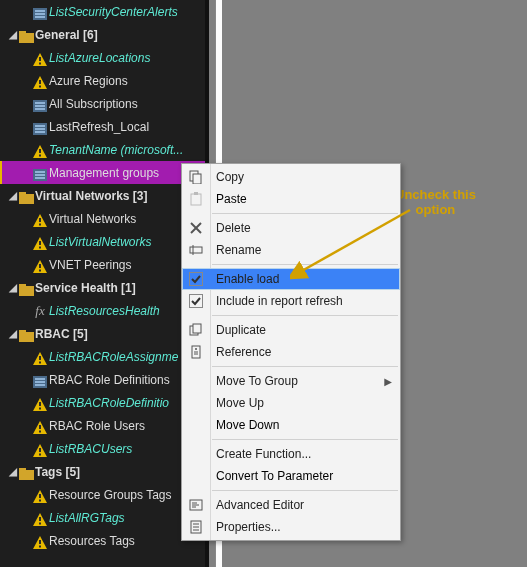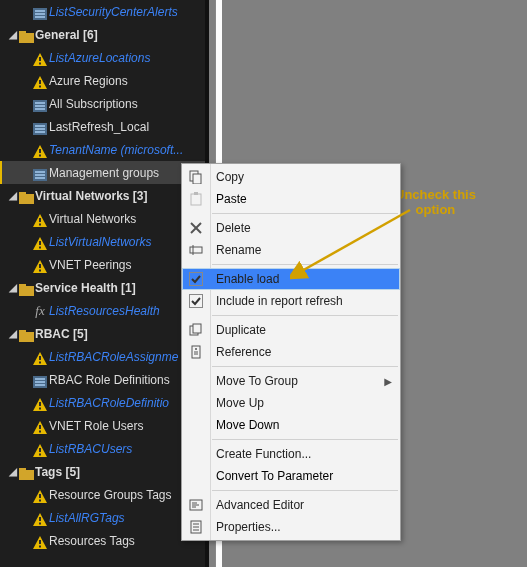--- a/index.html
+++ b/index.html
@@ -28,29 +28,29 @@
   }
   .row {
     display: flex;
     align-items: center;
     height: 23px;
     padding-right: 4px;
   }
   .folder-row { padding-left: 8px; font-weight: 600; }
   .item-row   { padding-left: 32px; }
   .item-row.selected {
-    background: #404040;
+    background: #a21caf;
     border-left: 2px solid #e6b800;
     padding-left: 30px;
   }
   .caret { width: 10px; text-align: center; font-size: 10px; color: #ccc; }
   .icon { width: 16px; height: 16px; margin-right: 1px; display: inline-flex; align-items: flex-end; justify-content: center; }
   .icon svg { display: block; }
   .label { overflow: hidden; text-overflow: ellipsis; white-space: nowrap; flex: 1; }
-  .italic { font-style: italic; color: #3b82f6; }
+  .italic { font-style: italic; color: #5eead4; }
 
   .separator {
     position: absolute;
     left: 215px;
     top: 0;
     width: 6px;
     height: 567px;
     background: #fdfdfd;
     border-left: 1px solid #888;
     border-right: 1px solid #888;
@@ -319,21 +319,21 @@
         <span class="label italic">ListRBACRoleDefinitio</span>
       </div>
       <div class="row item-row">
         <span class="icon">
           <svg width="14" height="13">
             <polygon points="7,0 14,13 0,13" fill="#e6b800"></polygon>
             <rect x="6" y="4" width="2" height="4" fill="#2b2b2b"></rect>
             <rect x="6" y="9.5" width="2" height="2" fill="#2b2b2b"></rect>
           </svg>
         </span>
-        <span class="label">VNET Role Users</span>
+        <span class="label">RBAC Role Users</span>
       </div>
       <div class="row item-row">
         <span class="icon">
           <svg width="14" height="13">
             <polygon points="7,0 14,13 0,13" fill="#e6b800"></polygon>
             <rect x="6" y="4" width="2" height="4" fill="#2b2b2b"></rect>
             <rect x="6" y="9.5" width="2" height="2" fill="#2b2b2b"></rect>
           </svg>
         </span>
         <span class="label italic">ListRBACUsers</span>

